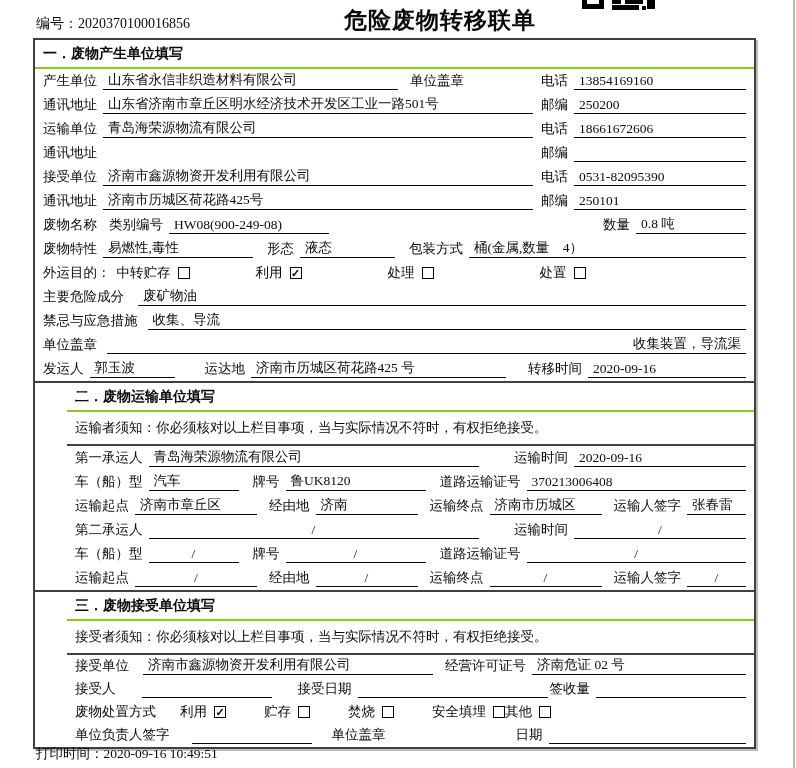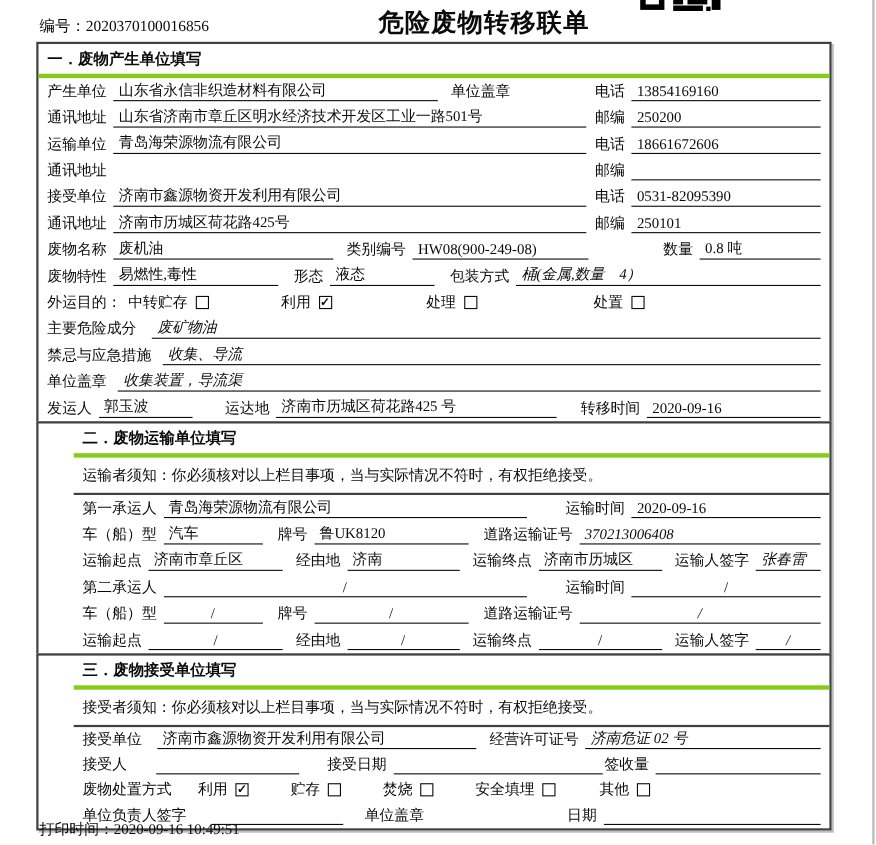--- a/index.html
+++ b/index.html
@@ -11,29 +11,29 @@
              font-size:23px;letter-spacing:1px;transform:translateX(42px);}
   .edge{position:absolute;right:1px;top:0;width:2px;height:100%;background:#b8b8b8;}
   
   .qr{position:absolute;left:582px;top:0;width:74px;height:11px;overflow:visible;}
   .qr i{position:absolute;background:#000;}
   .qr .sq{left:0;top:-10px;width:22px;height:19px;background:transparent;border:5px solid #000;box-sizing:border-box;}
   
   .form{position:absolute;left:33px;top:38px;width:723px;box-sizing:border-box;}
   .sec{border:2px solid #404040;box-shadow:2px 2px 0 #bdbdbd;background:#fff;box-sizing:border-box;}
   .sec + .sec{margin-top:-2px;padding-left:32px;}
-  .sec-h{font-weight:bold;font-size:14px;padding:5px 8px 4px;border-bottom:4px solid #84cc16;
+  .sec-h{font-weight:bold;font-size:14px;padding:5px 8px 4px;border-bottom:2px solid #84cc16;
          font-family:Liberation Sans, sans-serif;}
   .note{padding:7px 8px 7px;border-bottom:2px solid #404040;}
   .row{display:flex;align-items:flex-end;height:24px;box-sizing:border-box;padding:0 8px 3px;}
   .s3 .row{height:23px;}
   .lbl{white-space:nowrap;}
   .fill{border-bottom:1px solid #0a0a0a;padding:0 5px;white-space:nowrap;overflow:hidden;
         margin-left:6px;min-height:17px;box-sizing:border-box;}
-  .fx{flex:1;font-style:italic;}
+  .fx{flex:1;}
   .c{text-align:center;}
   .rt{margin-left:auto;display:flex;align-items:flex-end;}
   .opt{display:flex;align-items:center;white-space:nowrap;}
   .cb{display:inline-block;width:12px;height:12px;border:1.3px solid #0a0a0a;margin-left:7px;
       line-height:11px;text-align:center;font-size:11px;box-sizing:border-box;flex:none;}
   .cb.on::after{content:"✓";font-weight:bold;}
   .print{position:absolute;left:36px;top:745px;white-space:nowrap;font-size:13.5px;}
 </style>
 </head>
 <body>
@@ -109,21 +109,20 @@
         <span class="lbl">通讯地址</span>
         <span class="fill" style="width:430px;">济南市历城区荷花路425号</span>
         <span class="rt">
             <span class="lbl">邮编</span>
           <span class="fill" style="width:172px;">250101</span>
           </span>
       </div>
 
       <div class="row">
         <span class="lbl">废物名称</span>
-        <span class="fill" style="width:200px;">废机油</span>
         <span class="lbl" style="margin-left:12px;">类别编号</span>
         <span class="fill" style="width:160px;">HW08(900-249-08)</span>
         <span class="rt">
             <span class="lbl">数量</span>
           <span class="fill" style="width:110px;">0.8 吨</span>
           </span>
       </div>
 
       <div class="row">
         <span class="lbl">废物特性</span>
@@ -159,21 +158,21 @@
         <span class="fill fx" style="margin-left:14px;">废矿物油</span>
       </div>
 
       <div class="row">
         <span class="lbl">禁忌与应急措施</span>
         <span class="fill fx" style="margin-left:10px;">收集、导流</span>
       </div>
 
       <div class="row">
         <span class="lbl">单位盖章</span>
-        <span class="fill fx" style="margin-left:10px;">收集装置，导流渠</span>
+        <span class="fill fx" style="margin-left:10px;text-align:right;">收集装置，导流渠</span>
       </div>
 
       <div class="row">
         <span class="lbl">发运人</span>
         <span class="fill" style="width:85px;">郭玉波</span>
         <span class="lbl" style="margin-left:30px;">运达地</span>
         <span class="fill" style="width:255px;">济南市历城区荷花路425 号</span>
         <span class="rt">
             <span class="lbl">转移时间</span>
           <span class="fill" style="width:158px;">2020-09-16</span>
@@ -277,21 +276,21 @@
           <span class="cb"></span>
         </span>
         <span class="opt" style="margin-left:38px;">
           <span>焚烧</span>
           <span class="cb"></span>
         </span>
         <span class="opt" style="margin-left:38px;">
           <span>安全填埋</span>
           <span class="cb"></span>
         </span>
-        <span class="opt" style="margin-left:40px;">
+        <span class="opt" style="">
           <span>其他</span>
           <span class="cb"></span>
         </span>
       </div>
 
       <div class="row">
         <span class="lbl">单位负责人签字</span>
         <span class="fill" style="width:120px;margin-left:22px;"></span>
         <span class="lbl" style="margin-left:20px;">单位盖章</span>
         <span class="lbl" style="margin-left:130px;">日期</span>

